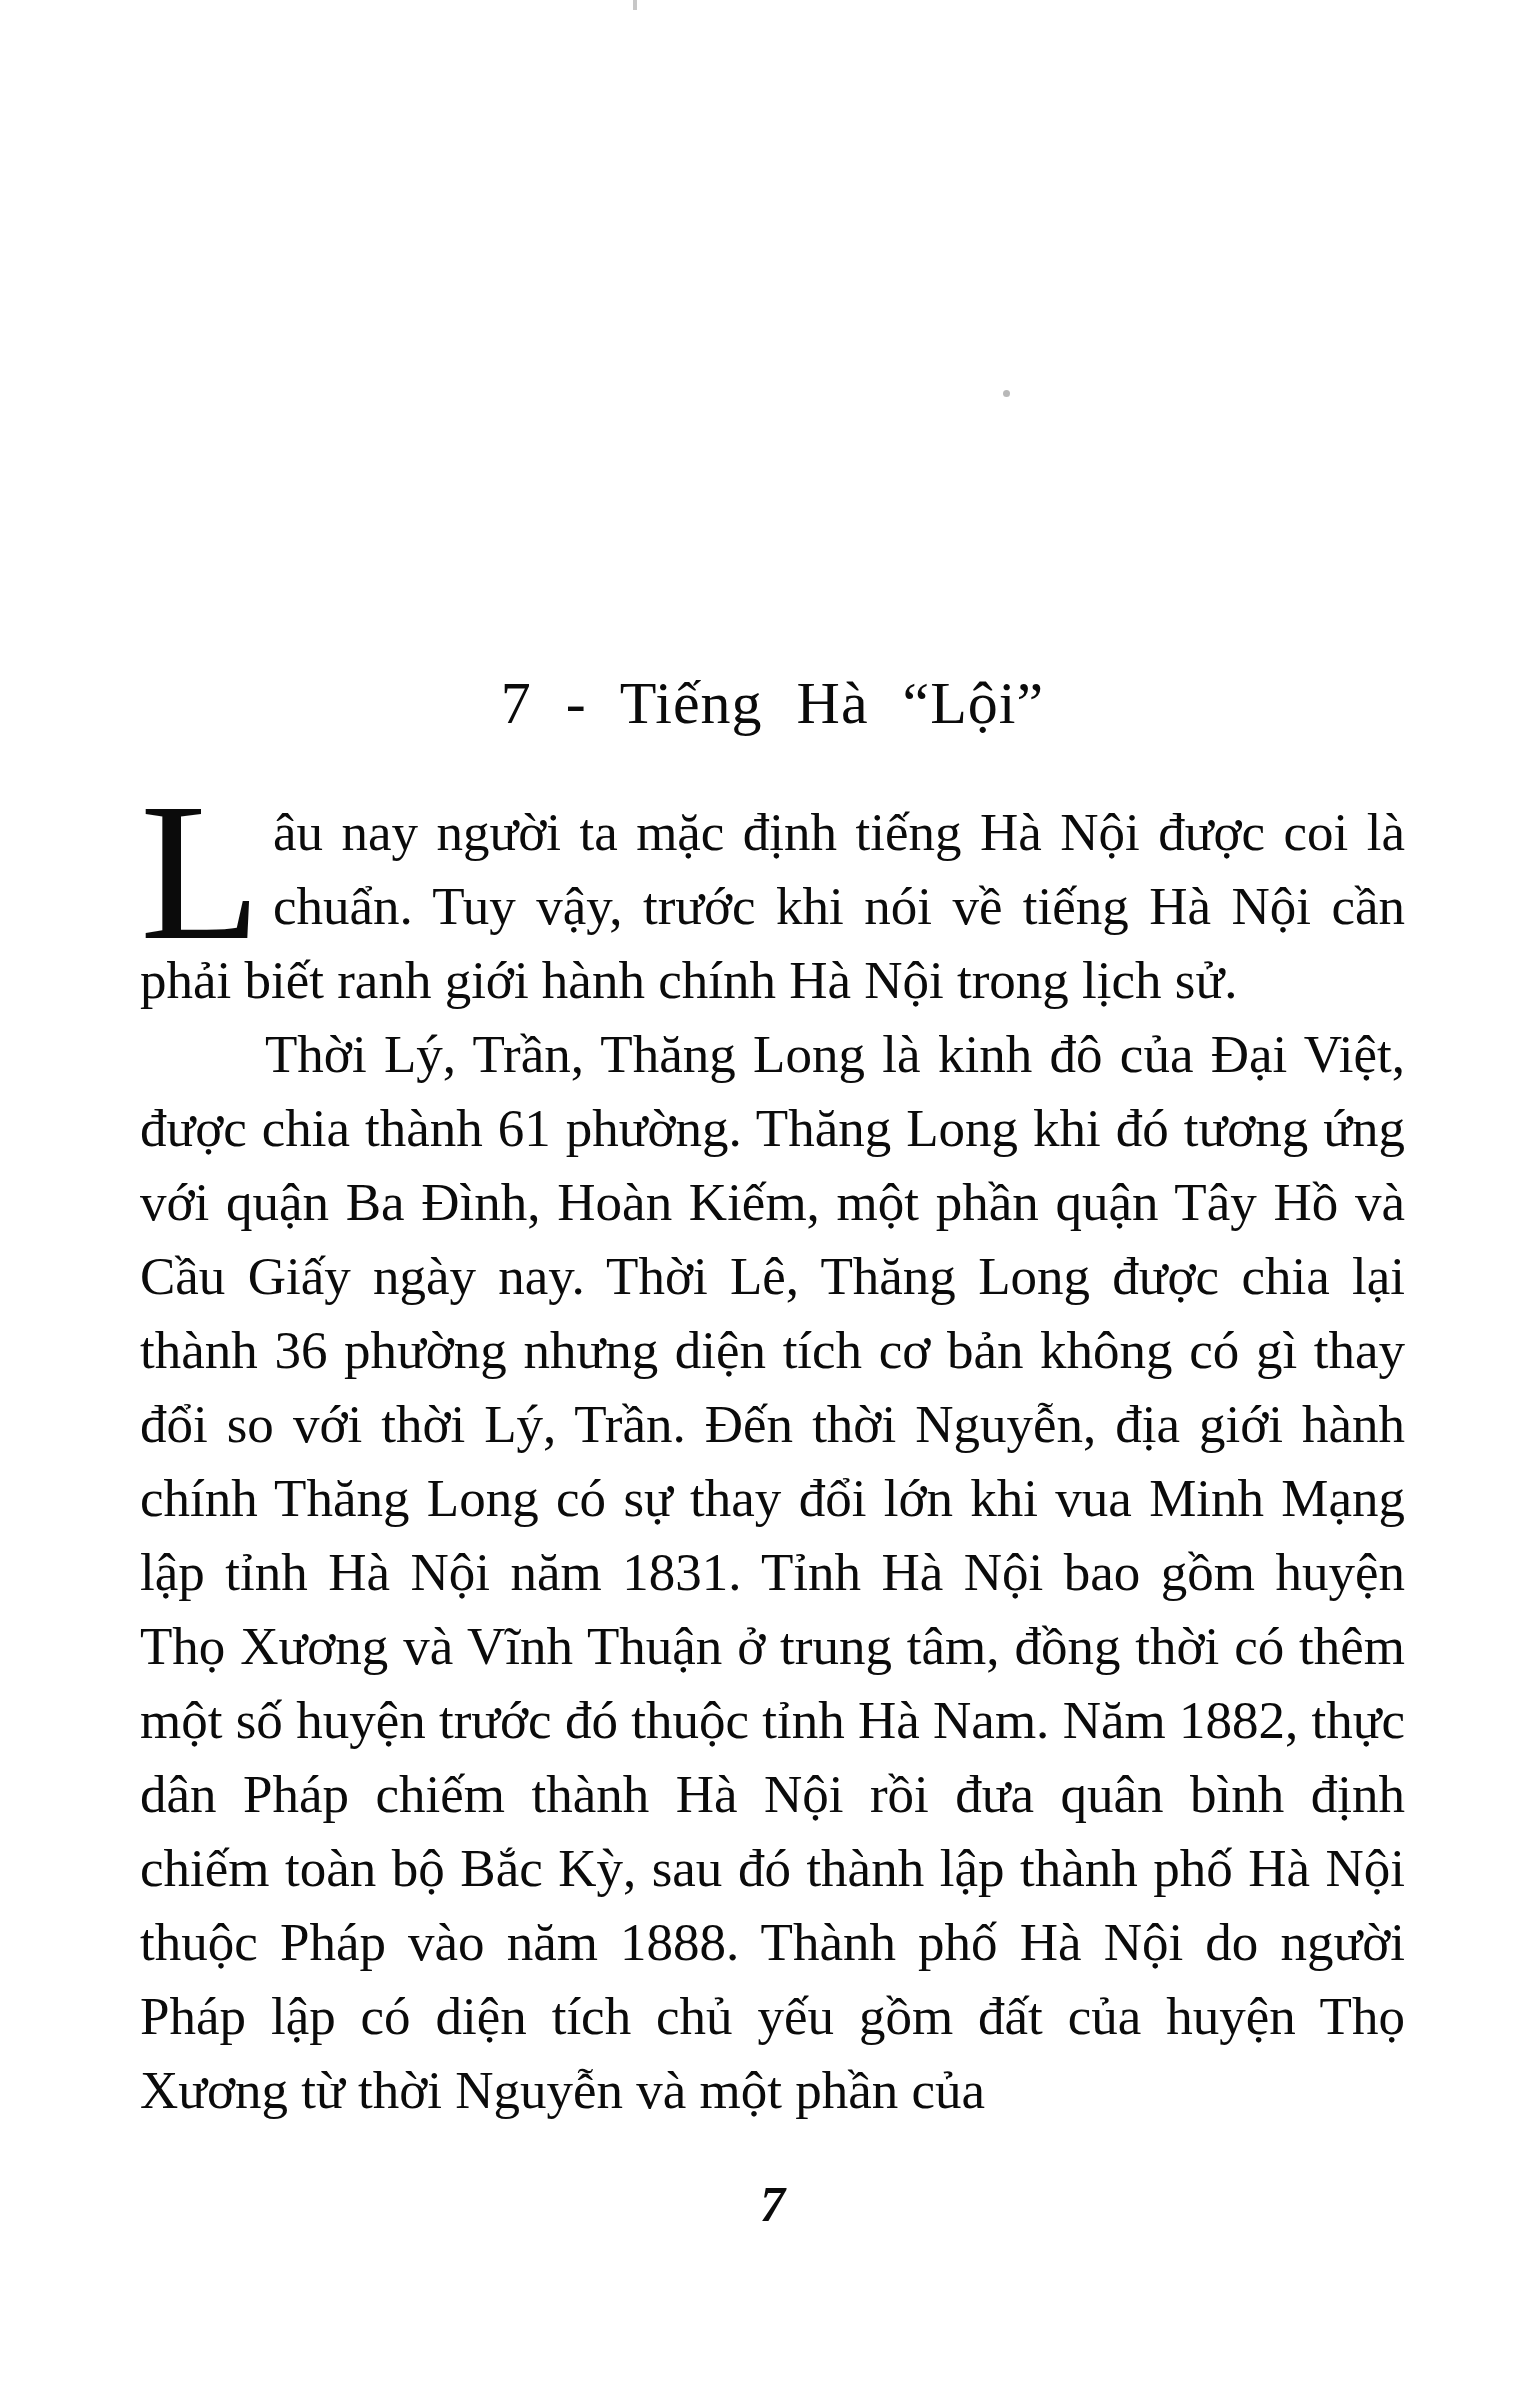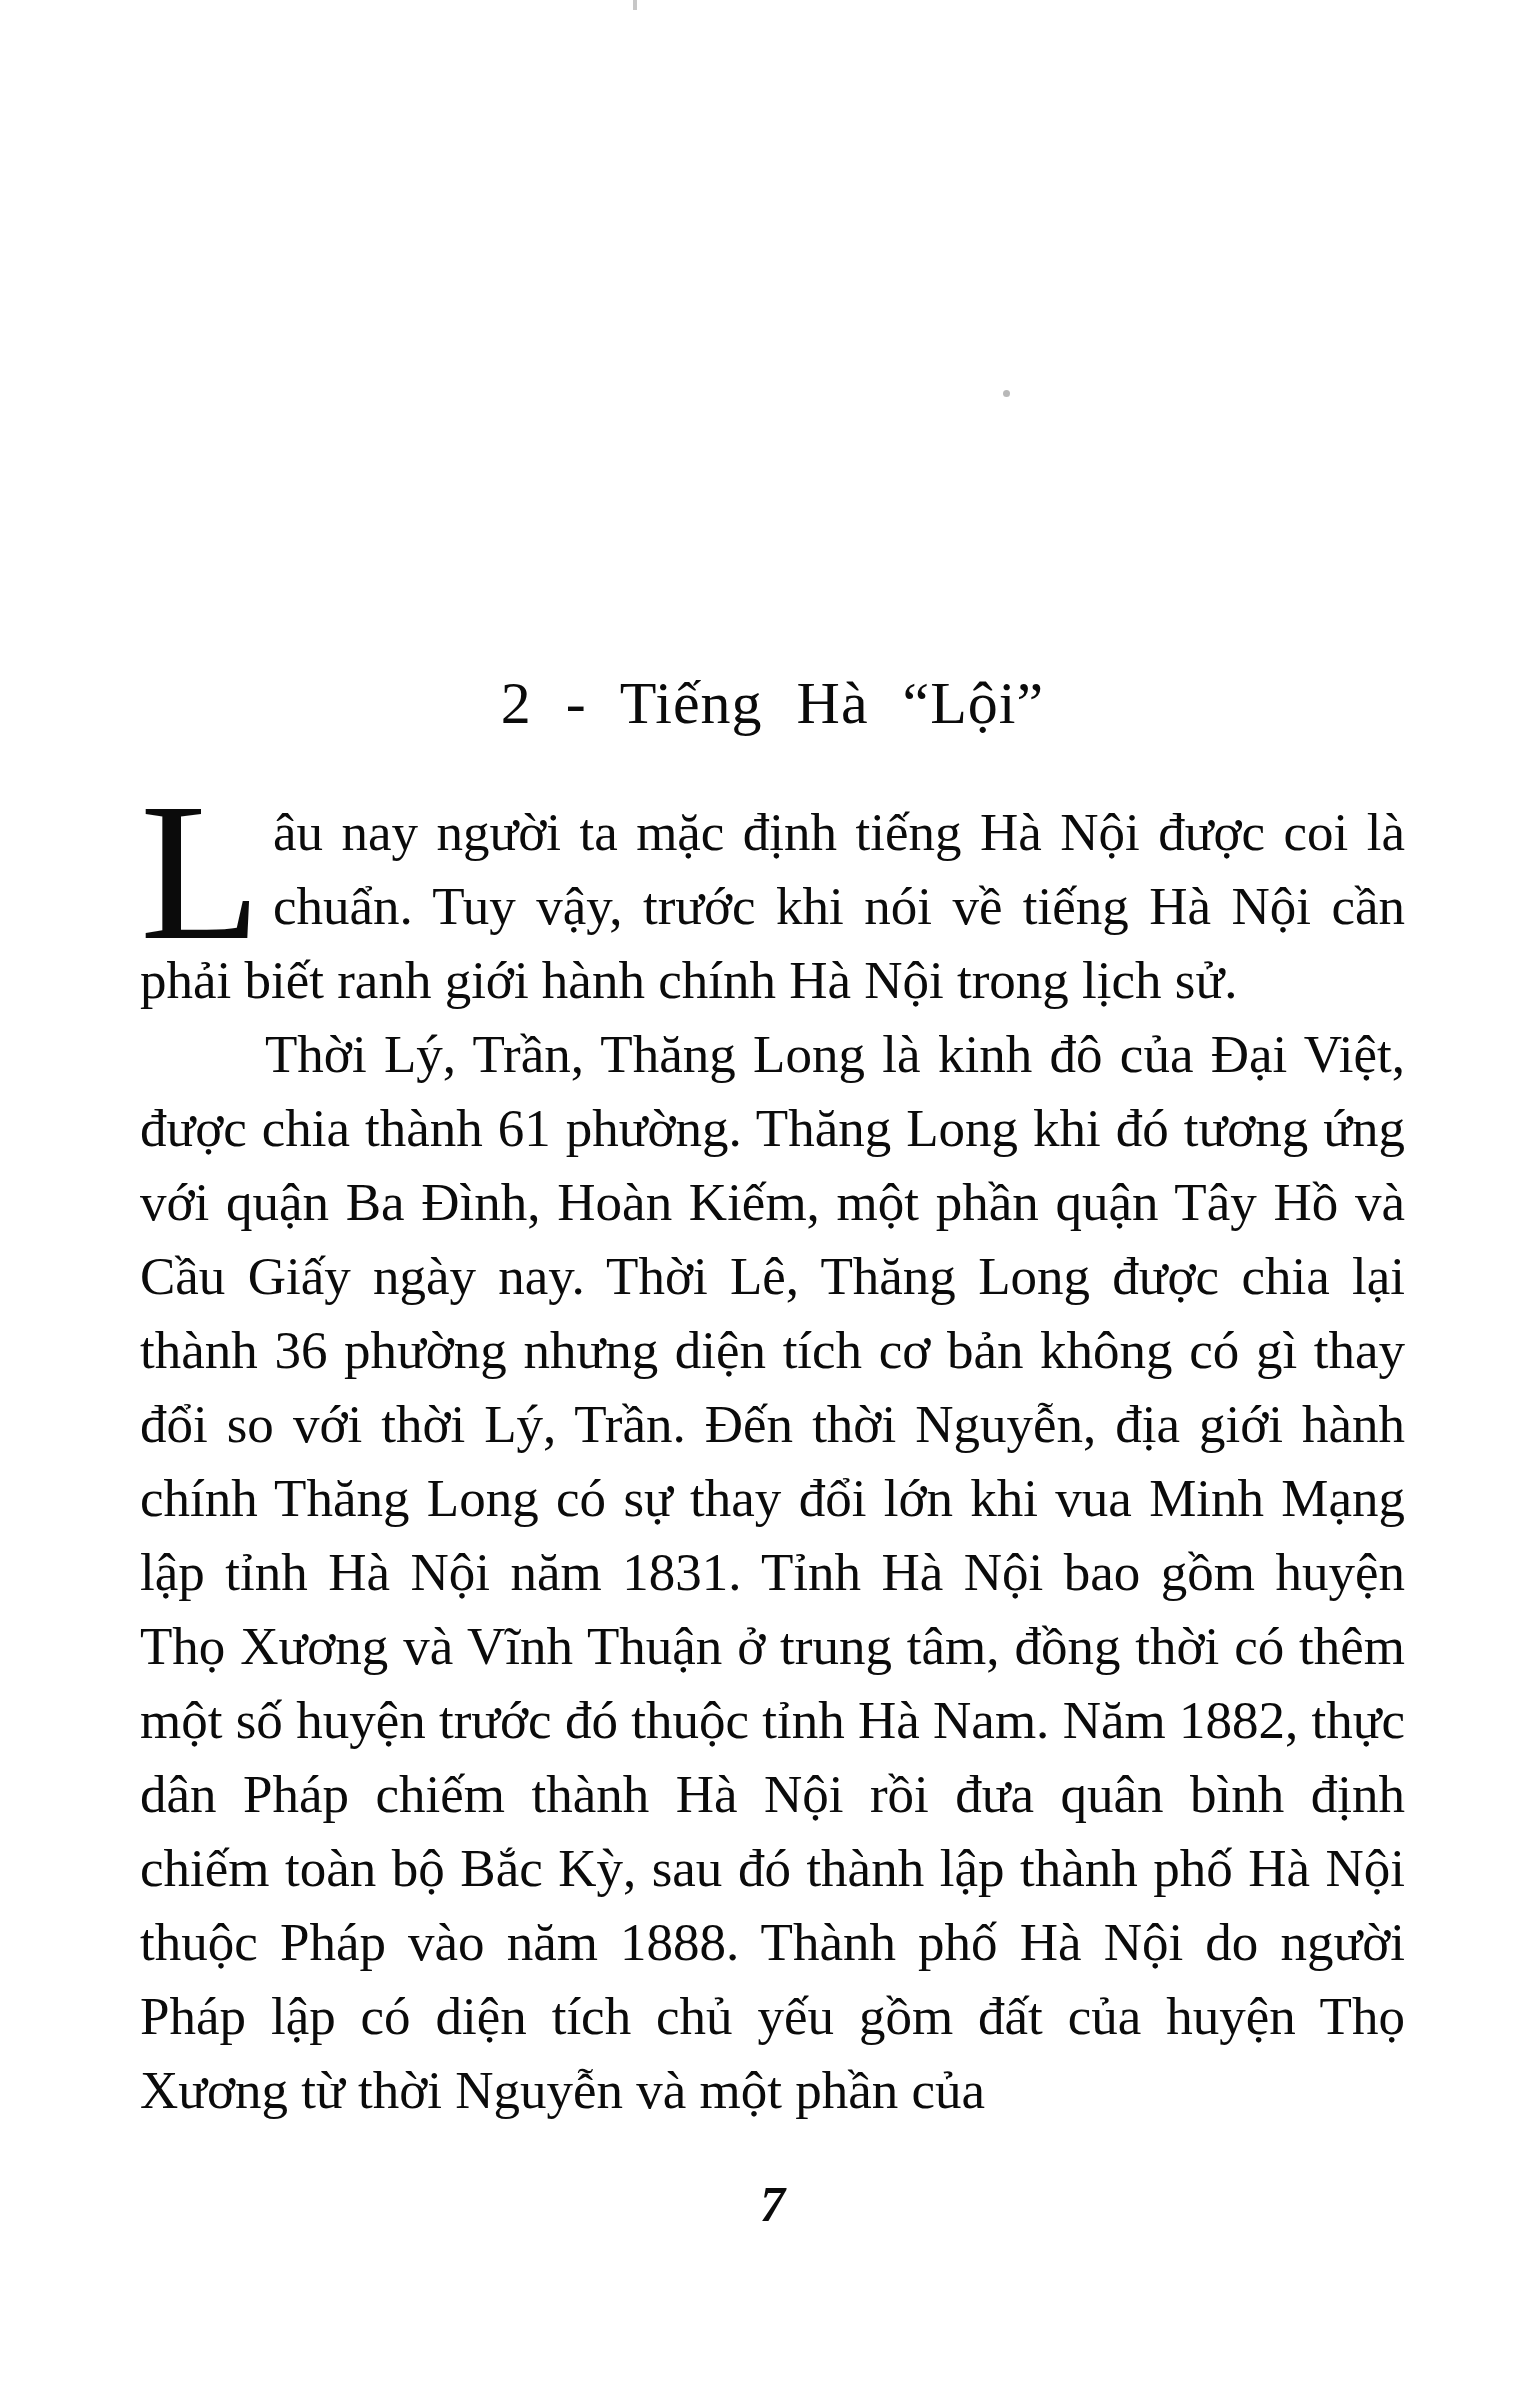--- a/index.html
+++ b/index.html
@@ -87,21 +87,21 @@
   }
 </style>
 </head>
 <body>
 
 <div class="page">
 
   <div class="scan-tick-top"></div>
   <div class="scan-speck"></div>
 
-  <h1 class="chapter-title">2 - Tiếng Hà “Lội”</h1>
+  <h1 class="chapter-title">7 - Tiếng Hà “Lội”</h1>
 
   <div class="body-text">
     <p class="para-dropcap"><span class="dropcap">L</span><span>âu nay người ta mặc định tiếng Hà Nội được coi là chuẩn. Tuy vậy, trước khi nói về tiếng Hà Nội cần phải biết ranh giới hành chính Hà Nội trong lịch sử.</span></p>
     <p class="para-indent">Thời Lý, Trần, Thăng Long là kinh đô của Đại Việt, được chia thành 61 phường. Thăng Long khi đó tương ứng với quận Ba Đình, Hoàn Kiếm, một phần quận Tây Hồ và Cầu Giấy ngày nay. Thời Lê, Thăng Long được chia lại thành 36 phường nhưng diện tích cơ bản không có gì thay đổi so với thời Lý, Trần. Đến thời Nguyễn, địa giới hành chính Thăng Long có sự thay đổi lớn khi vua Minh Mạng lập tỉnh Hà Nội năm 1831. Tỉnh Hà Nội bao gồm huyện Thọ Xương và Vĩnh Thuận ở trung tâm, đồng thời có thêm một số huyện trước đó thuộc tỉnh Hà Nam. Năm 1882, thực dân Pháp chiếm thành Hà Nội rồi đưa quân bình định chiếm toàn bộ Bắc Kỳ, sau đó thành lập thành phố Hà Nội thuộc Pháp vào năm 1888. Thành phố Hà Nội do người Pháp lập có diện tích chủ yếu gồm đất của huyện Thọ Xương từ thời Nguyễn và một phần của</p>
   </div>
 
   <div class="page-number">7</div>
 
 </div>
 

